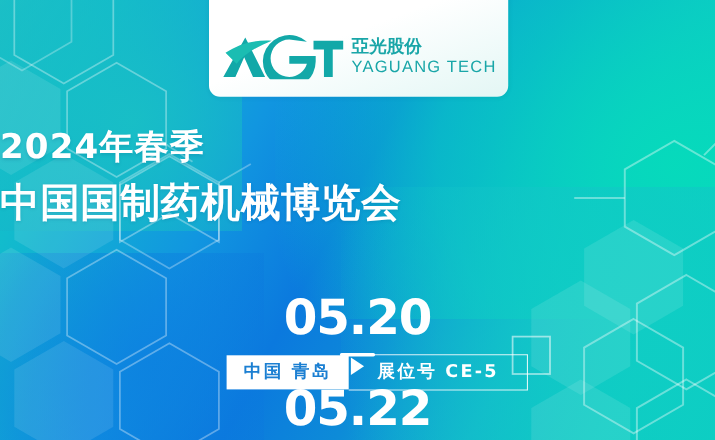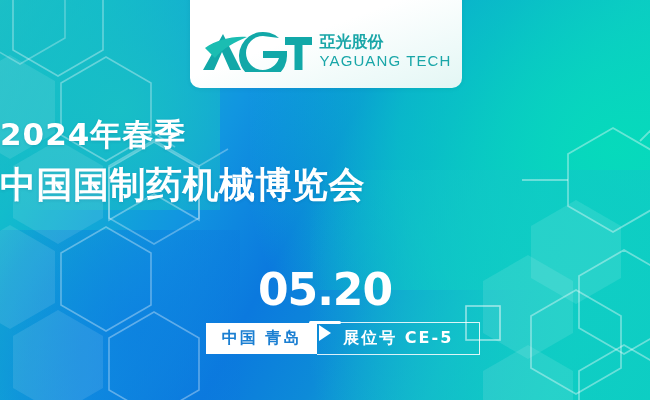--- a/index.html
+++ b/index.html
@@ -317,20 +317,21 @@
 
   <div class="title-block">
     <div class="title-line1">2024年春季</div>
     <div class="title-line2">中国国制药机械博览会</div>
   </div>
 
 
   <div class="date-row">
     <div class="date-num">05.20</div>
     <div class="date-arrow"></div>
+    <div class="date-num">05.22</div>
   </div>
   <div class="date-underline"></div>
 
   <div class="bottom-bar">
     <div class="loc-box">中国 青岛</div>
     <div class="booth-box">展位号 CE-5</div>
   </div>
 
 </div>
 

